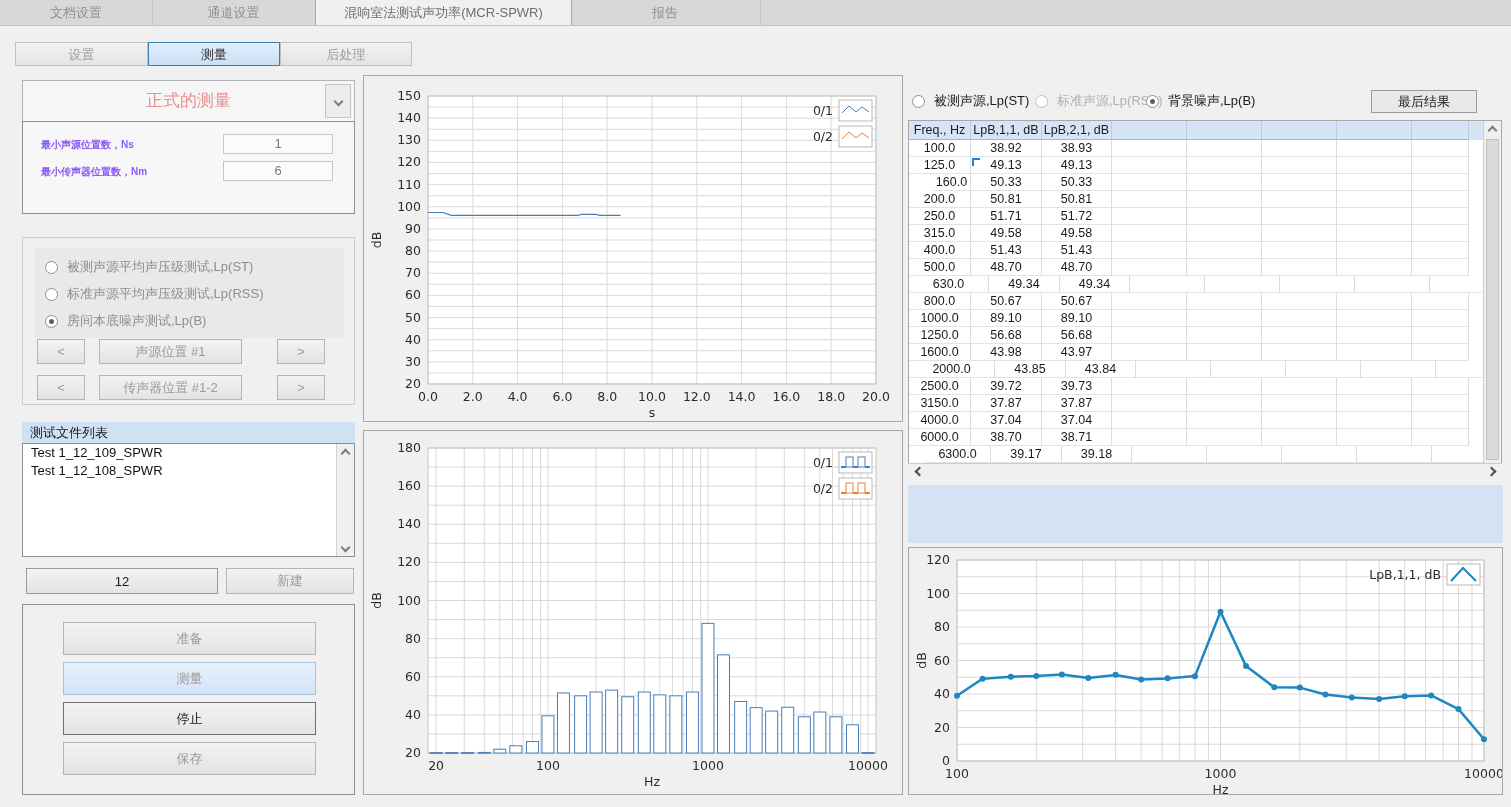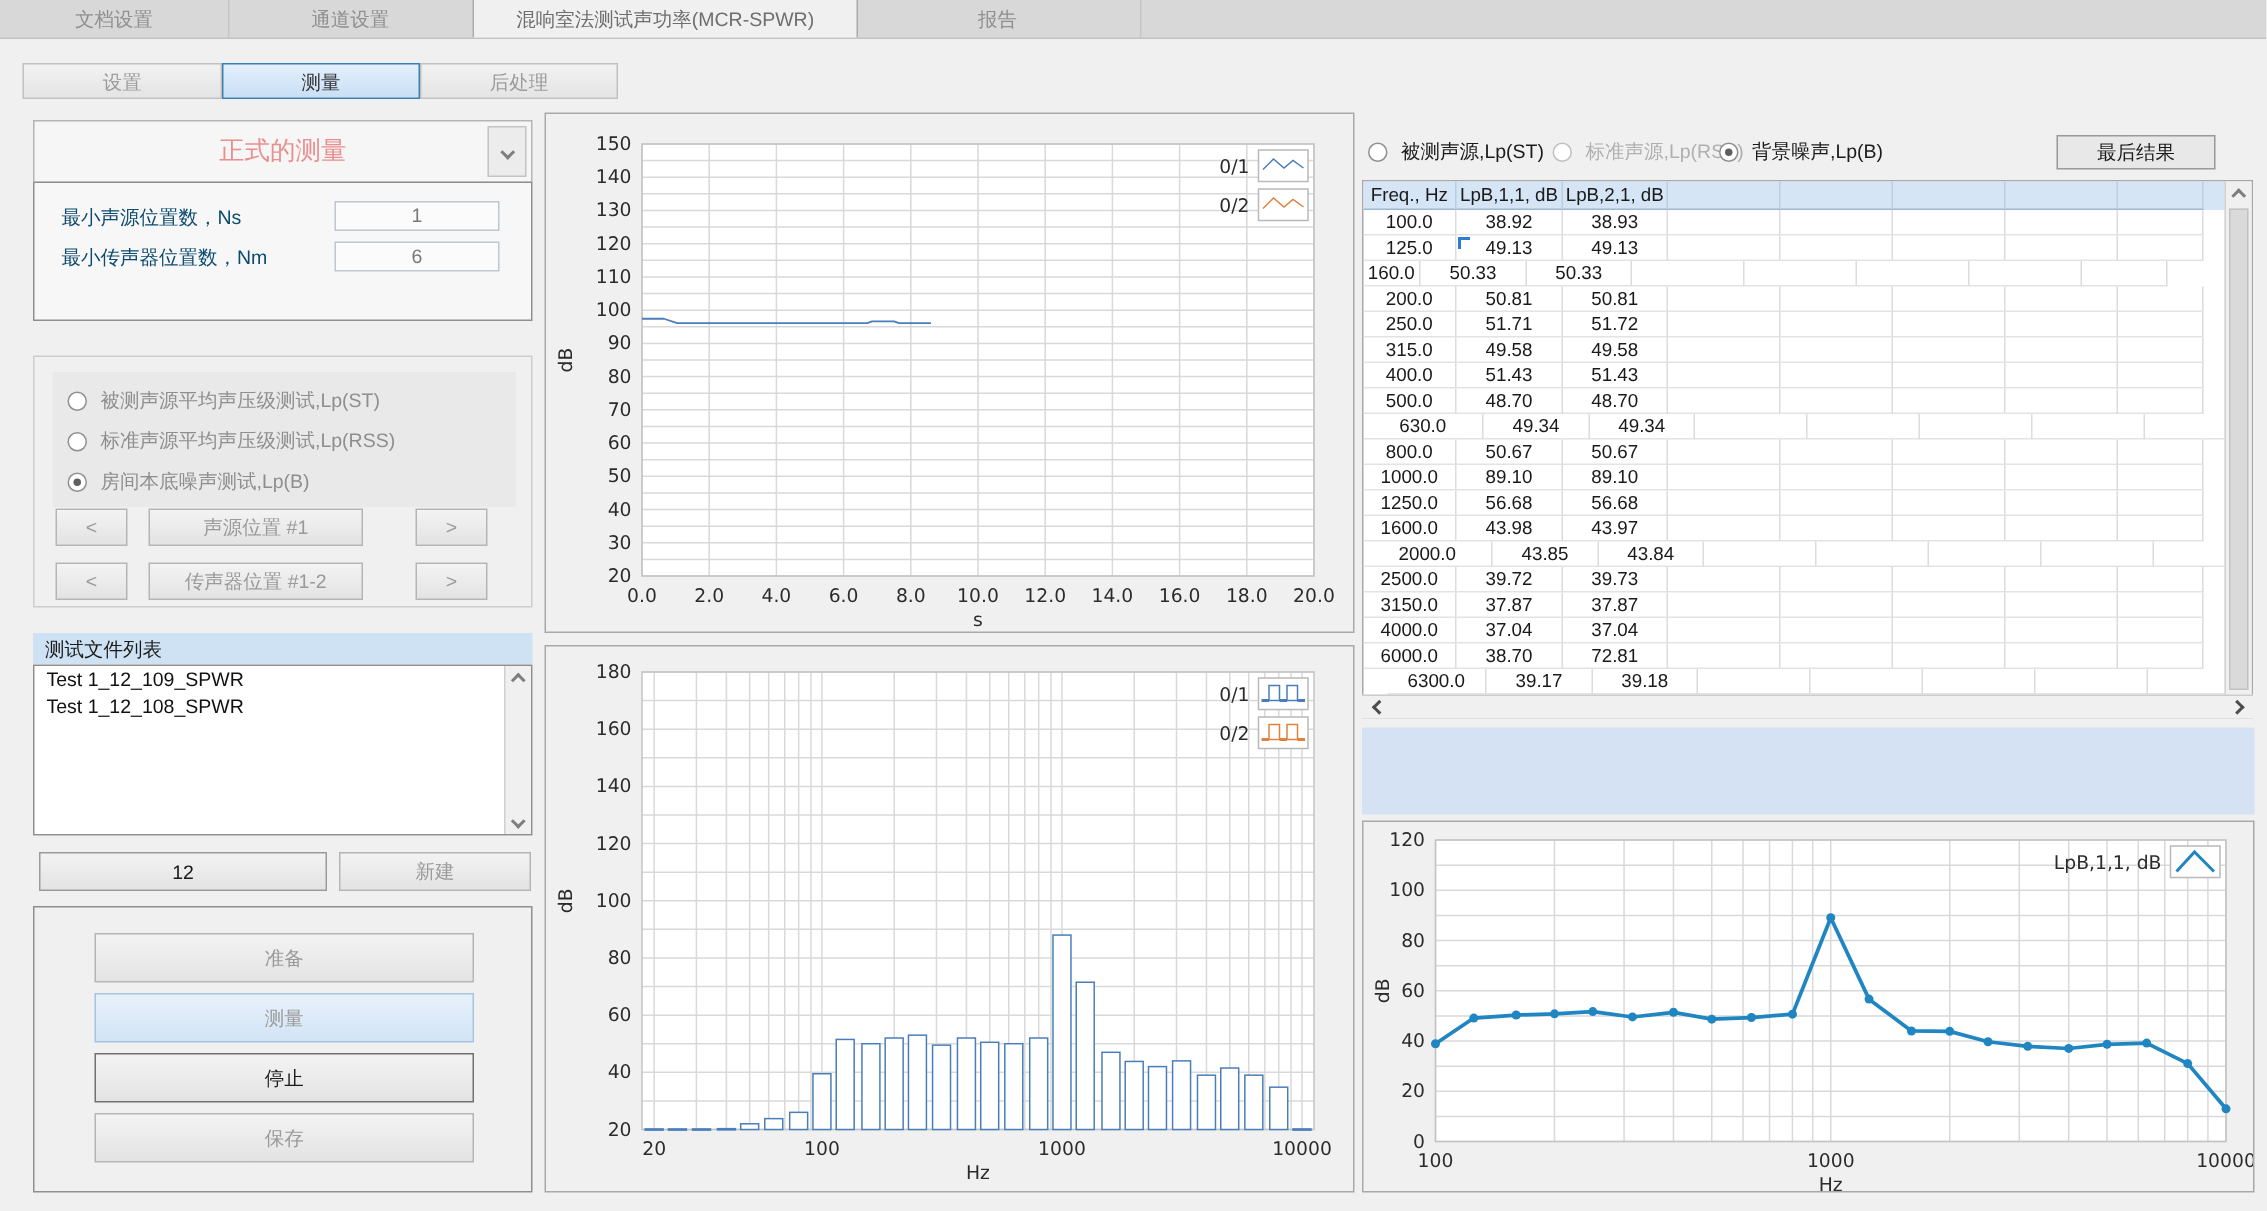--- a/index.html
+++ b/index.html
@@ -21,21 +21,21 @@
        text-align:center;color:#9a9a9a;font-size:13px;display:flex;align-items:center;justify-content:center;}
   .btn.enabled{color:#1a1a1a;border:1px solid #707070;}
   .btn.bluebtn{background:linear-gradient(#e8f1fb,#d2e4f6);border:1px solid #a3c3df;}
   .btn.darktext{color:#1a1a1a;border:1px solid #9a9a9a;}
   
   .dd{background:#f6f6f6;border:1px solid #b4b4b4;box-sizing:border-box;}
   .dd-value{color:#e88f8f;font-size:17px;text-align:center;line-height:40px;}
   .dd-btn{position:absolute;right:3px;top:3px;width:26px;height:34px;background:#ececec;border:1px solid #c4c4c4;
           box-sizing:border-box;display:flex;align-items:center;justify-content:center;}
   
-  .param-label{color:#0c4a6e;font-size:13px;line-height:21px;background:#f7f7f7;padding-left:10px;}
+  .param-label{color:#8b5cf6;font-size:10px;line-height:21px;background:#f7f7f7;padding-left:10px;font-weight:bold;}
   .param-input{position:absolute;box-sizing:border-box;border:1px solid #bcc7d1;background:#fbfbfb;color:#7a7a7a;
                text-align:center;font-size:13px;line-height:18px;}
   
   .radio-row{display:flex;align-items:center;gap:9px;}
   .rdot{width:13px;height:13px;border:1px solid #909090;border-radius:50%;background:#fff;box-sizing:border-box;
         display:flex;align-items:center;justify-content:center;flex:0 0 13px;}
   .rdot.sel::after{content:"";width:5px;height:5px;border-radius:50%;background:#5f5f5f;}
   .rlabel{font-size:13px;color:#8e8e8e;white-space:nowrap;}
   .rlabel.dark{color:#1a1a1a;}
   .rlabel.dim{color:#b0b0b0;}
@@ -370,21 +370,21 @@
         <div class="td" style="width: 62px;">125.0</div>
         <div class="td" style="width: 71px;">49.13<span class="cell-corner"></span></div>
         <div class="td" style="width: 70px;">49.13</div>
         <div class="td" style="width: 75px;"></div>
         <div class="td" style="width: 75px;"></div>
         <div class="td" style="width: 75px;"></div>
         <div class="td" style="width: 75px;"></div>
         <div class="td" style="width: 57px;"></div>
       </div>
       <div class="tr">
-        <div class="td" style="width: 38px;">160.0</div>
+        <div class="td" style="width: 38px; margin-left: 24px;">160.0</div>
         <div class="td" style="width: 71px;">50.33</div>
         <div class="td" style="width: 70px;">50.33</div>
         <div class="td" style="width: 75px;"></div>
         <div class="td" style="width: 75px;"></div>
         <div class="td" style="width: 75px;"></div>
         <div class="td" style="width: 75px;"></div>
         <div class="td" style="width: 57px;"></div>
       </div>
       <div class="tr">
         <div class="td" style="width: 62px;">200.0</div>
@@ -522,21 +522,21 @@
         <div class="td" style="width: 70px;">37.04</div>
         <div class="td" style="width: 75px;"></div>
         <div class="td" style="width: 75px;"></div>
         <div class="td" style="width: 75px;"></div>
         <div class="td" style="width: 75px;"></div>
         <div class="td" style="width: 57px;"></div>
       </div>
       <div class="tr">
         <div class="td" style="width: 62px;">6000.0</div>
         <div class="td" style="width: 71px;">38.70</div>
-        <div class="td" style="width: 70px;">72.81</div>
+        <div class="td" style="width: 70px;">38.71</div>
         <div class="td" style="width: 75px;"></div>
         <div class="td" style="width: 75px;"></div>
         <div class="td" style="width: 75px;"></div>
         <div class="td" style="width: 75px;"></div>
         <div class="td" style="width: 57px;"></div>
       </div>
       <div class="tr">
         <div class="td" style="width: 66px; margin-left: 16px;">6300.0</div>
         <div class="td" style="width: 71px;">39.17</div>
         <div class="td" style="width: 70px;">39.18</div>

